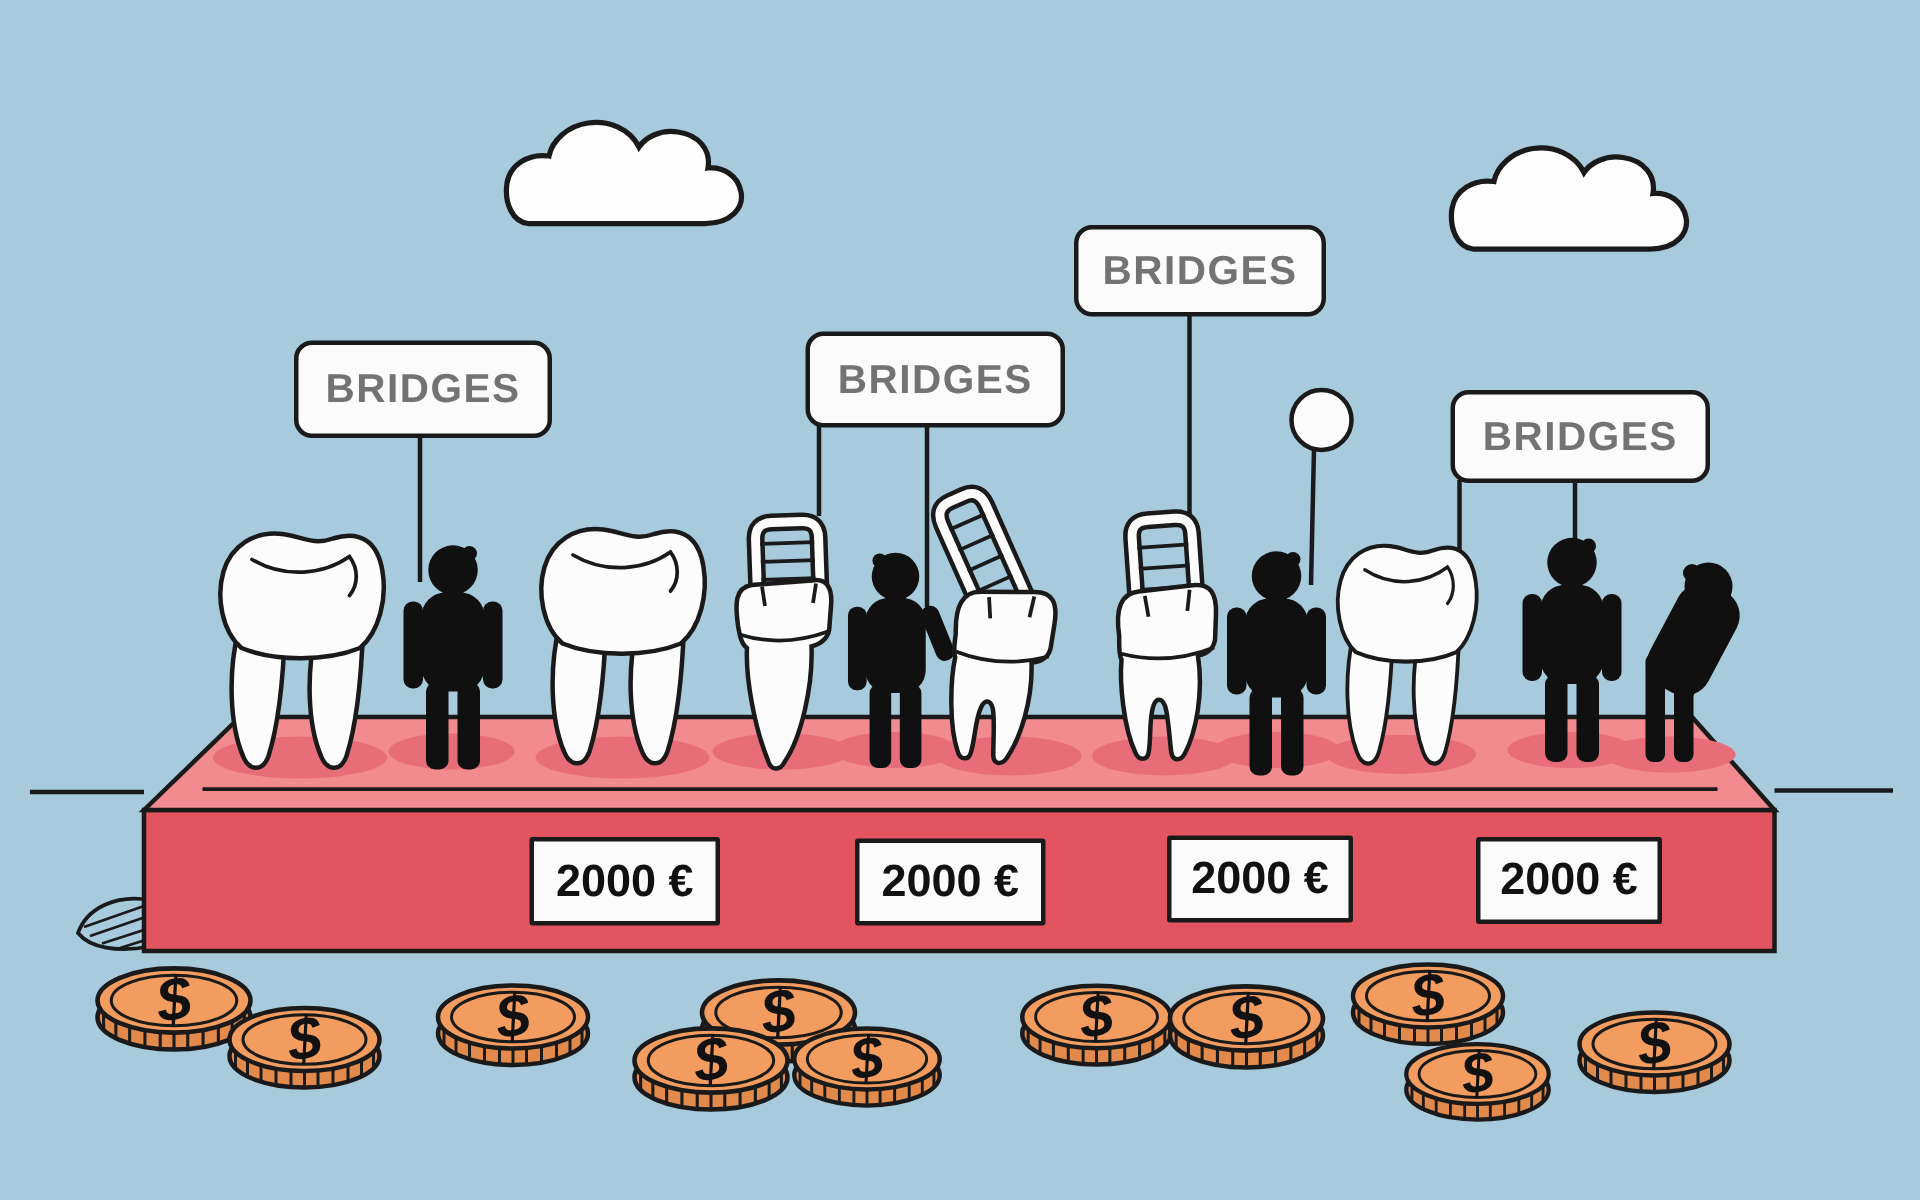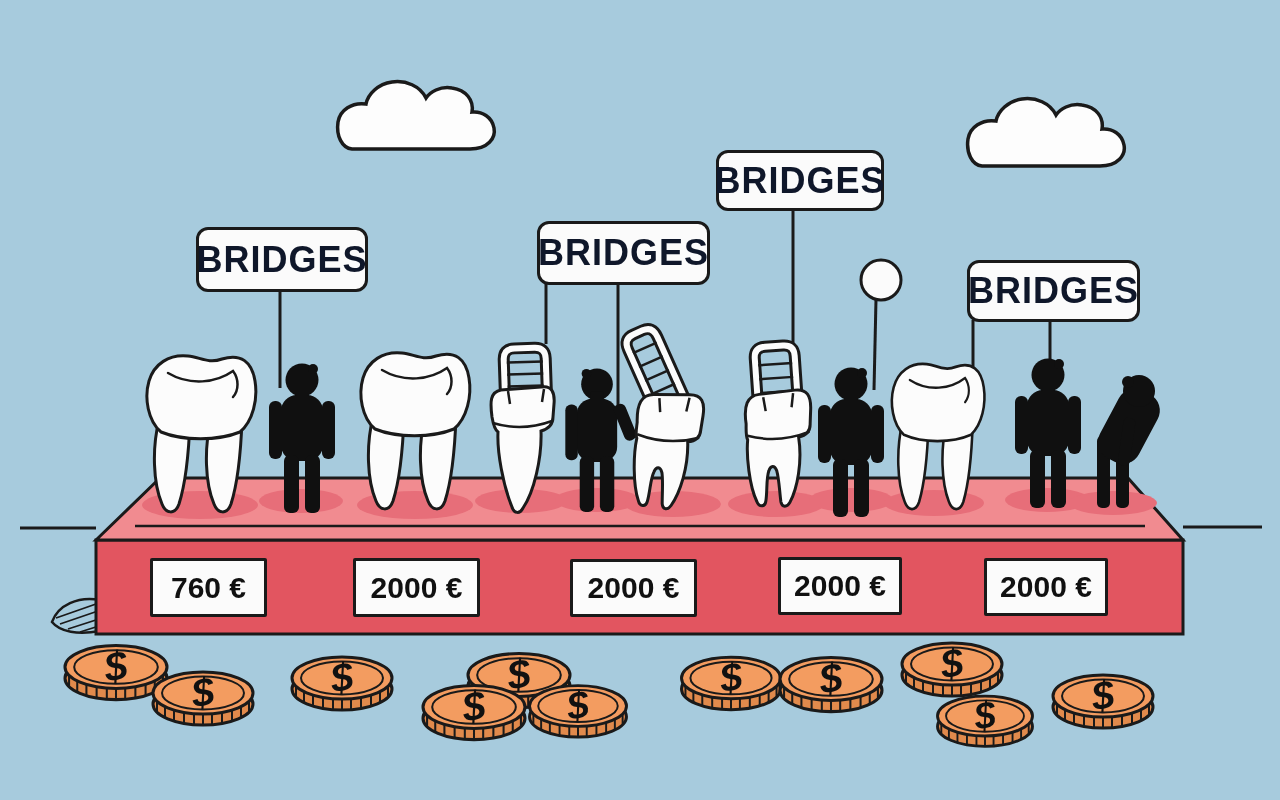--- a/index.html
+++ b/index.html
@@ -2,21 +2,21 @@
 <html><head>
 <meta charset="utf-8">
 <style>
   html,body{margin:0;padding:0;}
   body{width:1280px;height:800px;overflow:hidden;font-family:"Liberation Sans",sans-serif;}
   #canvas{position:relative;width:1280px;height:800px;background:#a7cbdd;}
   #art{position:absolute;left:0;top:0;}
   .sign{
     position:absolute;box-sizing:border-box;background:#fbfbfb;border:3.5px solid #1a1a1a;
     border-radius:12px;display:flex;align-items:center;justify-content:center;
-    font-weight:bold;font-size:36px;letter-spacing:1px;color:#0f172a;
+    font-weight:bold;font-size:27px;letter-spacing:1px;color:#737373;
   }
   .tag{
     position:absolute;box-sizing:border-box;background:#fbfbfb;border:3px solid #1a1a1a;
     border-radius:2px;display:flex;align-items:center;justify-content:center;
     font-weight:bold;font-size:30px;color:#111;
   }
 </style>
 </head>
 <body>
 
@@ -198,19 +198,18 @@
   <use href="#coin" xlink:href="#coin" transform="translate(952,664)"></use>
   <use href="#coin" xlink:href="#coin" transform="translate(985,716) scale(0.95)"></use>
   <use href="#coin" xlink:href="#coin" transform="translate(1103,696)"></use>
 </svg>
 
 <div class="sign" style="left:196px;top:227px;width:172px;height:65px;">BRIDGES</div>
 <div class="sign" style="left:537px;top:221px;width:173px;height:64px;">BRIDGES</div>
 <div class="sign" style="left:716px;top:150px;width:168px;height:61px;">BRIDGES</div>
 <div class="sign" style="left:967px;top:260px;width:173px;height:62px;">BRIDGES</div>
 
-<div class="tag" style="left:150px;top:558px;width:117px;height:59px;">760 €</div>
 <div class="tag" style="left:353px;top:558px;width:127px;height:59px;">2000 €</div>
 <div class="tag" style="left:570px;top:559px;width:127px;height:58px;">2000 €</div>
 <div class="tag" style="left:778px;top:557px;width:124px;height:58px;">2000 €</div>
 <div class="tag" style="left:984px;top:558px;width:124px;height:58px;">2000 €</div>
 
 </div>
 
 </body></html>

